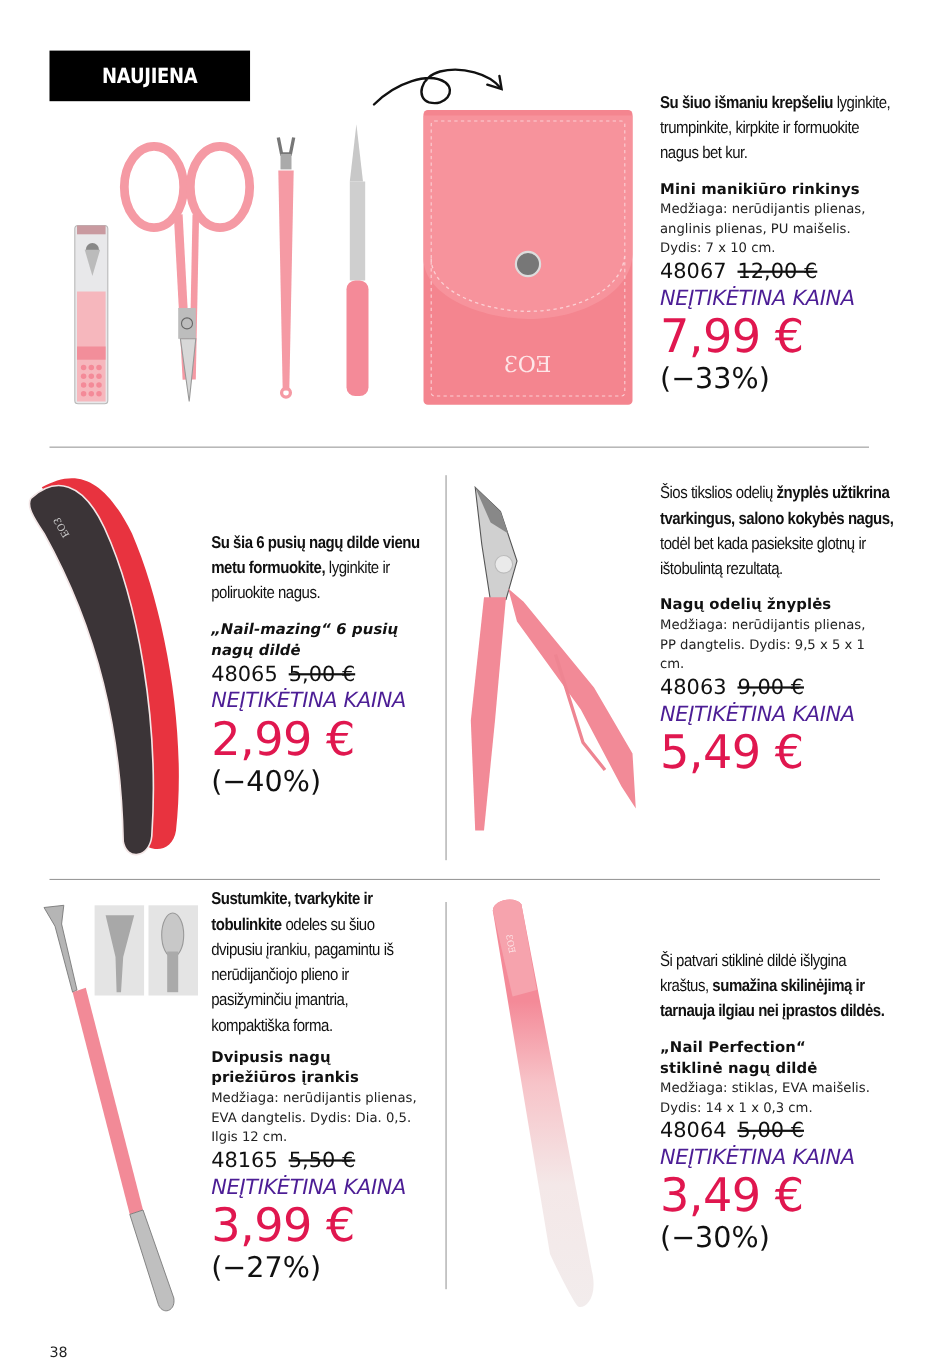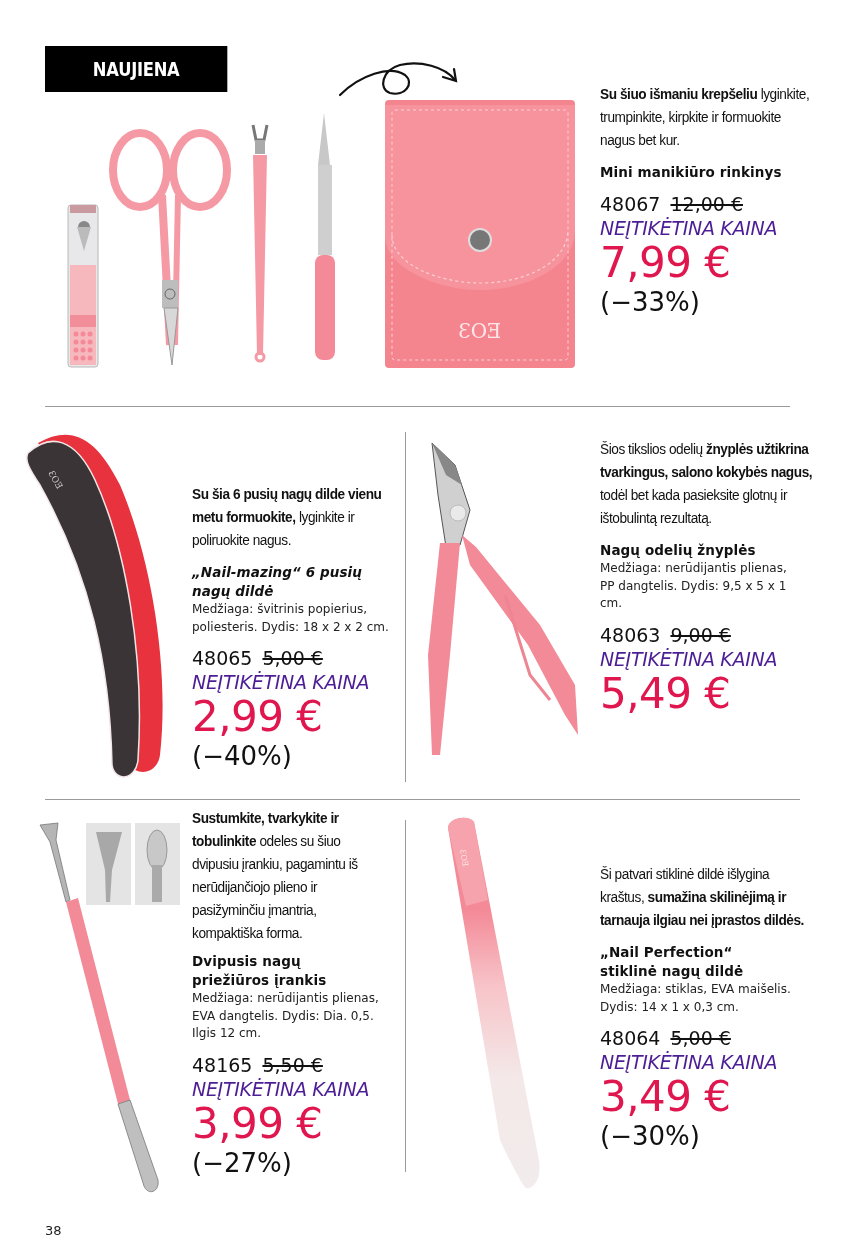--- a/index.html
+++ b/index.html
@@ -37,21 +37,21 @@
     font-family: "DejaVu Sans", sans-serif; font-weight: bold;
     font-size: 13.5px; line-height: 19px; color: #111;
     margin-top: 12px; letter-spacing: 0.1px;
   }
   .pdesc {
     font-family: "DejaVu Sans", sans-serif;
     font-size: 12px; line-height: 17.5px; color: #222;
   }
   .codeline {
     font-family: "DejaVu Sans", sans-serif;
-    font-size: 19px; line-height: 24px; color: #111; margin-top: 10px;
+    font-size: 19px; line-height: 24px; color: #111; 
     white-space: nowrap;
   }
   .codeline .old { text-decoration: line-through; text-decoration-thickness: 2px; margin-left: 10px; }
   .unbelievable {
     font-family: "DejaVu Sans", sans-serif; font-style: italic;
     font-size: 19px; line-height: 24px; color: #4c1d95; letter-spacing: -0.3px;
     white-space: nowrap;
   }
   .price {
     font-family: "DejaVu Sans", sans-serif;
@@ -142,41 +142,41 @@
     <text x="420" y="283" text-anchor="middle" font-family="DejaVu Serif, serif" font-size="20" fill="#fde6e8">ƐOƎ</text>
   </g>
 </svg>
 
 <div class="abs block" style="left:600px; top:82px;">
   <div class="lead">
     <b>Su šiuo išmaniu krepšeliu</b>
     <span>lyginkite, trumpinkite, kirpkite ir formuokite nagus bet kur.</span>
   </div>
   <div class="pname">Mini manikiūro rinkinys</div>
+  <div class="pdesc" style="width:190px;">Medžiaga: nerūdijantis plienas, anglinis plienas, PU maišelis. Dydis: 7 x 10 cm.</div>
   <div class="codeline">
     <span>48067</span><span class="old">12,00 €</span>
   </div>
   <div class="unbelievable">NEĮTIKĖTINA KAINA</div>
   <div class="price">7,99 €</div>
   <div class="discount">(−33%)</div>
 </div>
 
 <svg class="abs" style="left:20px; top:425px;" width="150" height="360" viewBox="0 0 150 360">
   <path d="M18 18 C 50 0, 75 10, 100 60 C 130 130, 150 240, 140 330 C 138 345, 125 350, 115 345 C 105 250, 85 150, 40 50 Z" fill="#e8333f"></path>
   <path d="M8 28 C 30 8, 55 12, 75 55 C 105 120, 125 230, 118 335 C 116 355, 95 358, 92 340 C 90 240, 70 150, 20 60 C 10 45, 4 35, 8 28 Z" fill="#3b3437" stroke="#f3e6e6" stroke-width="1.5"></path>
   <text x="28" y="48" font-family="DejaVu Serif, serif" font-size="9" fill="#ccc" transform="rotate(60 28 48)">ƐOƎ</text>
 </svg>
 
 <div class="abs block" style="left:192px; top:482px;">
   <div class="lead">
     <b>Su šia 6 pusių nagų dilde vienu metu formuokite,</b>
     <span>lyginkite ir poliruokite nagus.</span>
   </div>
   <div class="pname" style="width:190px;font-style:italic;">„Nail-mazing“ 6 pusių nagų dildė</div>
-  <div class="pdesc" style="width:210px;">Medžiaga: švitrinis popierius, poliesteris. Dydis: 18 x 2 x 2 cm.</div>
   <div class="codeline">
     <span>48065</span><span class="old">5,00 €</span>
   </div>
   <div class="unbelievable">NEĮTIKĖTINA KAINA</div>
   <div class="price">2,99 €</div>
   <div class="discount">(−40%)</div>
 </div>
 
 <svg class="abs" style="left:410px; top:435px;" width="185" height="330" viewBox="0 0 185 330">
   <path d="M22 8 L 45 30 L 60 75 L 50 110 L 36 112 L 28 60 Z" fill="#d0d0d0" stroke="#555" stroke-width="1"></path>

